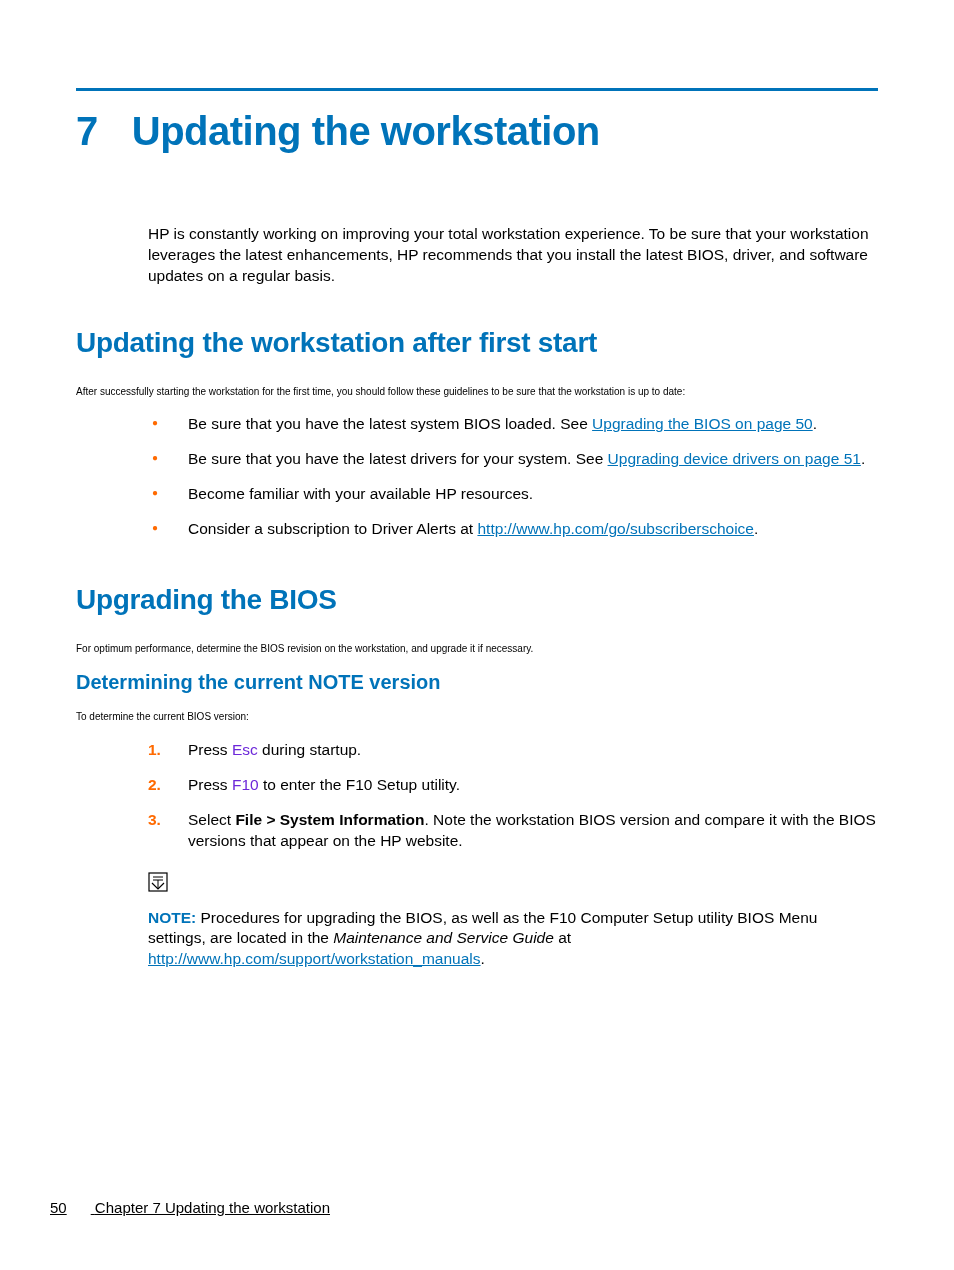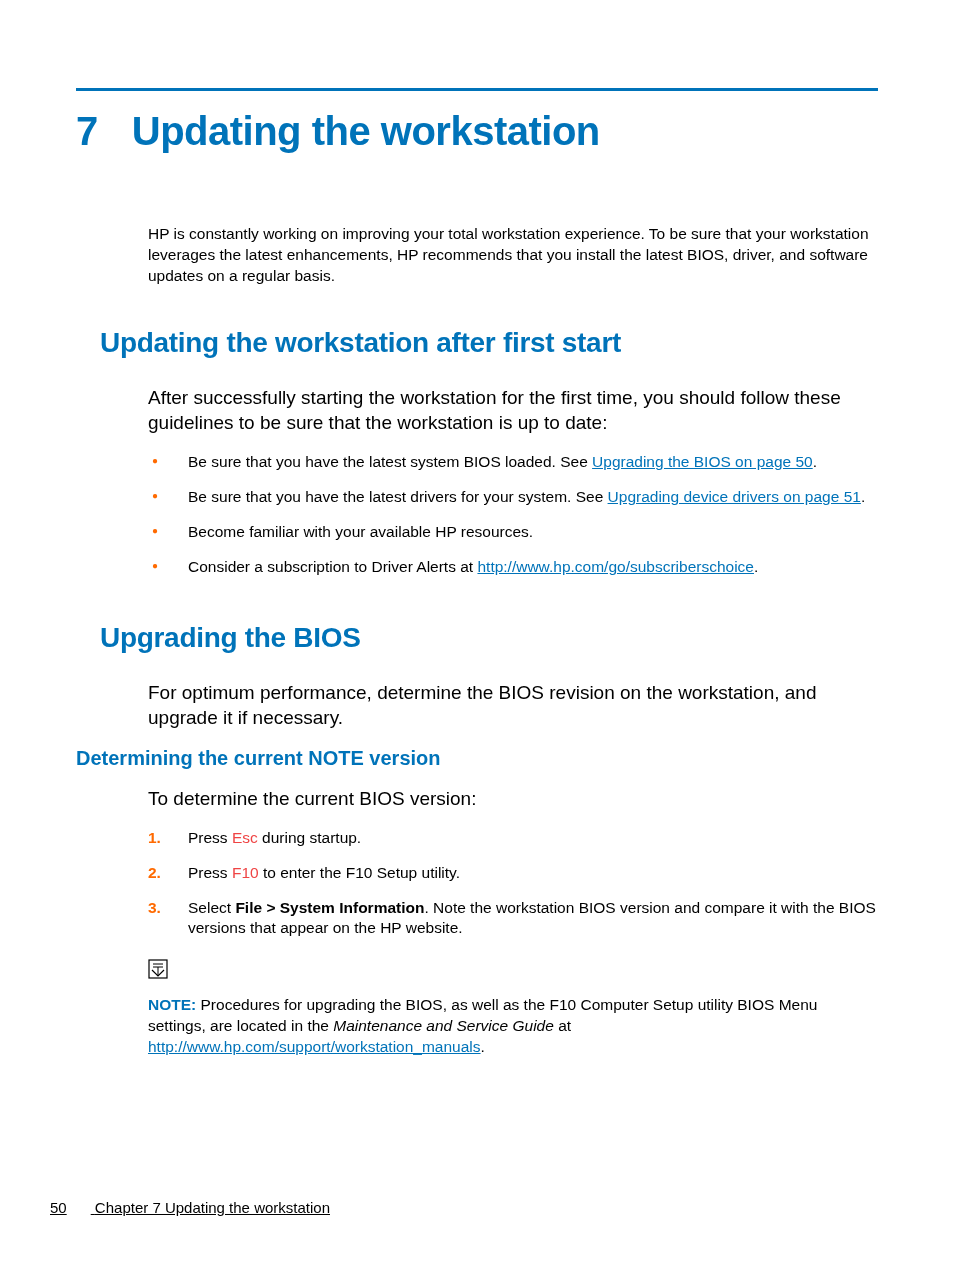--- a/index.html
+++ b/index.html
@@ -41,31 +41,29 @@
     font-size: 15.5px;
     line-height: 1.35;
     margin-bottom: 40px;
   }
   .h2 {
     color: #0073b9;
     font-size: 28px;
     font-weight: 800;
     margin-bottom: 26px;
     letter-spacing: -0.3px;
-    margin-left: 24px;
   }
   .h3 {
     color: #0073b9;
     font-size: 20px;
     font-weight: 700;
     margin-bottom: 16px;
   }
   .para {
-    margin-left: 72px;
-    font-size: 19px;
+    font-size: 10px;
     line-height: 1.35;
     margin-bottom: 16px;
   }
   .bullets {
     margin-left: 72px;
     list-style: none;
     margin-bottom: 44px;
   }
   .bullets li {
     position: relative;
@@ -98,21 +96,21 @@
     color: #ff6a00;
     font-weight: 700;
     position: absolute;
     left: 0;
     top: 0;
   }
   .link {
     color: #0073b9;
     text-decoration: underline;
   }
-  .key { color: #ef4444; }
+  .key { color: #6d28d9; }
   .bold { font-weight: 700; }
   .italic { font-style: italic; }
   .note-box {
     margin-left: 72px;
     display: flex;
     gap: 10px;
     font-size: 15.5px;
     line-height: 1.35;
     flex-direction: column;
   }

